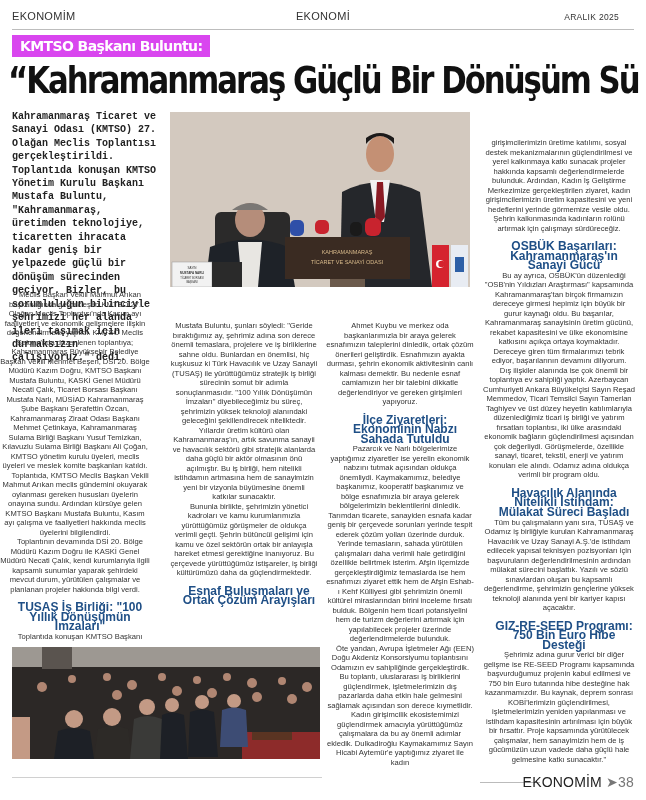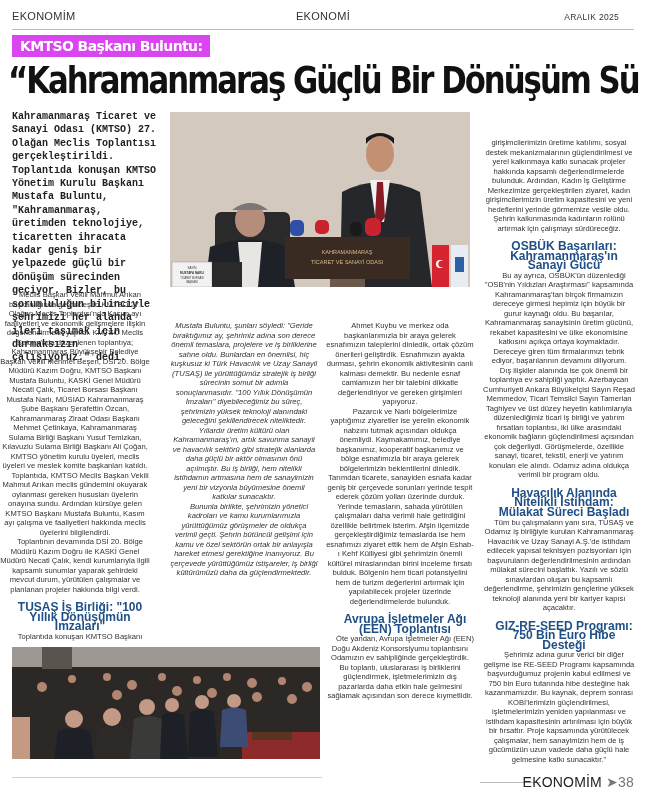--- a/index.html
+++ b/index.html
@@ -99,30 +99,32 @@
 </div>
 
 <div class="col" style="left:0; top:262px; width:150px;">
   <p>Meclis Başkan Vekili Mahmut Arıkan başkanlığında gerçekleşen KMTSO 27. Olağan Meclis Toplantısı'nda Kasım ayı faaliyetleri ve ekonomik gelişmelere ilişkin değerlendirmeler yapıldı. KMTSO Meclis Salonu'nda düzenlenen toplantıya; Kahramanmaraş Büyükşehir Belediye Başkan Vekili Mehmet Beşen, DSİ 20. Bölge Müdürü Kazım Doğru, KMTSO Başkanı Mustafa Buluntu, KASKİ Genel Müdürü Necati Çalık, Ticaret Borsası Başkanı Mustafa Narlı, MÜSİAD Kahramanmaraş Şube Başkanı Şerafettin Özcan, Kahramanmaraş Ziraat Odası Başkanı Mehmet Çetinkaya, Kahramanmaraş Sulama Birliği Başkanı Yusuf Temizkan, Kılavuzlu Sulama Birliği Başkanı Ali Çoğan, KMTSO yönetim kurulu üyeleri, meclis üyeleri ve meslek komite başkanları katıldı.</p>
   <p>Toplantıda, KMTSO Meclis Başkan Vekili Mahmut Arıkan meclis gündemini okuyarak oylanması gereken hususları üyelerin onayına sundu. Ardından kürsüye gelen KMTSO Başkanı Mustafa Buluntu, Kasım ayı çalışma ve faaliyetleri hakkında meclis üyelerini bilgilendirdi.</p>
   <p>Toplantının devamında DSİ 20. Bölge Müdürü Kazım Doğru ile KASKİ Genel Müdürü Necati Çalık, kendi kurumlarıyla ilgili kapsamlı sunumlar yaparak şehirdeki mevcut durum, yürütülen çalışmalar ve planlanan projeler hakkında bilgi verdi.</p>
   <h3>TUSAŞ İş Birliği: "100 Yıllık Dönüşümün İmzaları"</h3>
   <p>Toplantıda konuşan KMTSO Başkanı</p>
 </div>
 
-<div class="col" style="left:170px; top:293px; width:148px;font-style:italic;">
+<div class="col" style="left:170px; top:293px; width:148px;">
   <p style="text-indent:0">Mustafa Buluntu, şunları söyledi: "Geride bıraktığımız ay, şehrimiz adına son derece önemli temaslara, projelere ve iş birliklerine sahne oldu. Bunlardan en önemlisi, hiç kuşkusuz ki Türk Havacılık ve Uzay Sanayii (TUSAŞ) ile yürüttüğümüz stratejik iş birliği sürecinin somut bir adımla sonuçlanmasıdır. "100 Yıllık Dönüşümün İmzaları" diyebileceğimiz bu süreç, şehrimizin yüksek teknoloji alanındaki geleceğini şekillendirecek niteliktedir. Yıllardır üretim kültürü olan Kahramanmaraş'ın, artık savunma sanayii ve havacılık sektörü gibi stratejik alanlarda daha güçlü bir aktör olmasının önü açılmıştır. Bu iş birliği, hem nitelikli istihdamın artmasına hem de sanayimizin yeni bir vizyonla büyümesine önemli katkılar sunacaktır.</p>
   <p>Bununla birlikte, şehrimizin yönetici kadroları ve kamu kurumlarımızla yürüttüğümüz görüşmeler de oldukça verimli geçti. Şehrin bütüncül gelişimi için kamu ve özel sektörün ortak bir anlayışla hareket etmesi gerektiğine inanıyoruz. Bu çerçevede yürüttüğümüz istişareler, iş birliği kültürümüzü daha da güçlendirmektedir.</p>
+  <h3>Esnaf Buluşmaları ve Ortak Çözüm Arayışları</h3>
 </div>
 
 <div class="col" style="left:326px; top:293px; width:148px;">
   <p style="text-indent:0">Ahmet Kuybu ve merkez oda başkanlarımızla bir araya gelerek esnafımızın taleplerini dinledik, ortak çözüm önerileri geliştirdik. Esnafımızın ayakta durması, şehrin ekonomik aktivitesinin canlı kalması demektir. Bu nedenle esnaf camiamızın her bir talebini dikkatle değerlendiriyor ve gereken girişimleri yapıyoruz.</p>
+  <h3>İlçe Ziyaretleri: Ekonominin Nabzı Sahada Tutuldu</h3>
   <p>Pazarcık ve Narlı bölgelerimize yaptığımız ziyaretler ise yerelin ekonomik nabzını tutmak açısından oldukça önemliydi. Kaymakamımız, belediye başkanımız, kooperatif başkanımız ve bölge esnafımızla bir araya gelerek bölgelerimizin beklentilerini dinledik. Tarımdan ticarete, sanayiden esnafa kadar geniş bir çerçevede sorunları yerinde tespit ederek çözüm yolları üzerinde durduk. Yerinde temasların, sahada yürütülen çalışmaları daha verimli hale getirdiğini özellikle belirtmek isterim. Afşin ilçemizde gerçekleştirdiğimiz temaslarda ise hem esnafımızı ziyaret ettik hem de Afşin Eshab-ı Kehf Külliyesi gibi şehrimizin önemli kültürel miraslarından birini inceleme fırsatı bulduk. Bölgenin hem ticari potansiyelini hem de turizm değerlerini artırmak için yapılabilecek projeler üzerinde değerlendirmelerde bulunduk.</p>
-  <h3>Avrupa İşletmeler Ağı (EEN) Toplantısı</h3>
   <p>Öte yandan, Avrupa İşletmeler Ağı (EEN) Doğu Akdeniz Konsorsiyumu toplantısını Odamızın ev sahipliğinde gerçekleştirdik. Bu toplantı, uluslararası iş birliklerini güçlendirmek, işletmelerimizin dış pazarlarda daha etkin hale gelmesini sağlamak açısından son derece kıymetlidir.</p>
+  <p>Kadın girişimcilik ekosistemimizi güçlendirmek amacıyla yürüttüğümüz çalışmalara da bu ay önemli adımlar ekledik. Dulkadiroğlu Kaymakamımız Sayın Hicabi Aytemür'e yaptığımız ziyaret ile kadın</p>
 </div>
 
 <div class="col" style="left:483px; top:110px; width:152px;">
   <p style="text-indent:0">girişimcilerimizin üretime katılımı, sosyal destek mekanizmalarının güçlendirilmesi ve yerel kalkınmaya katkı sunacak projeler hakkında kapsamlı değerlendirmelerde bulunduk. Ardından, Kadın İş Geliştirme Merkezimize gerçekleştirilen ziyaret, kadın girişimcilerimizin üretim kapasitesini ve yeni hedeflerini yerinde görmemize vesile oldu. Şehrin kalkınmasında kadınların rolünü artırmak için çalışmayı sürdüreceğiz.</p>
   <h3>OSBÜK Başarıları: Kahramanmaraş'ın Sanayi Gücü</h3>
   <p>Bu ay ayrıca, OSBÜK'ün düzenlediği "OSB'nin Yıldızları Araştırması" kapsamında Kahramanmaraş'tan birçok firmamızın dereceye girmesi hepimiz için büyük bir gurur kaynağı oldu. Bu başarılar, Kahramanmaraş sanayisinin üretim gücünü, rekabet kapasitesini ve ülke ekonomisine katkısını açıkça ortaya koymaktadır. Dereceye giren tüm firmalarımızı tebrik ediyor, başarılarının devamını diliyorum.</p>
   <p>Dış ilişkiler alanında ise çok önemli bir toplantıya ev sahipliği yaptık. Azerbaycan Cumhuriyeti Ankara Büyükelçisi Sayın Reşad Memmedov, Ticari Temsilci Sayın Tamerlan Taghiyev ve üst düzey heyetin katılımlarıyla düzenlediğimiz ticari iş birliği ve yatırım fırsatları toplantısı, iki ülke arasındaki ekonomik bağların güçlendirilmesi açısından çok değerliydi. Görüşmelerde, özellikle sanayi, ticaret, tekstil, enerji ve yatırım konuları ele alındı. Odamız adına oldukça verimli bir program oldu.</p>
   <h3>Havacılık Alanında Nitelikli İstihdam: Mülakat Süreci Başladı</h3>
   <p>Tüm bu çalışmaların yanı sıra, TUSAŞ ve Odamız iş birliğiyle kurulan Kahramanmaraş Havacılık ve Uzay Sanayi A.Ş.'de istihdam edilecek yapısal teknisyen pozisyonları için başvuruların değerlendirilmesinin ardından mülakat sürecini başlattık. Yazılı ve sözlü sınavlardan oluşan bu kapsamlı değerlendirme, şehrimizin gençlerine yüksek teknoloji alanında yeni bir kariyer kapısı açacaktır.</p>
   <h3>GIZ-RE-SEED Programı: 750 Bin Euro Hibe Desteği</h3>

